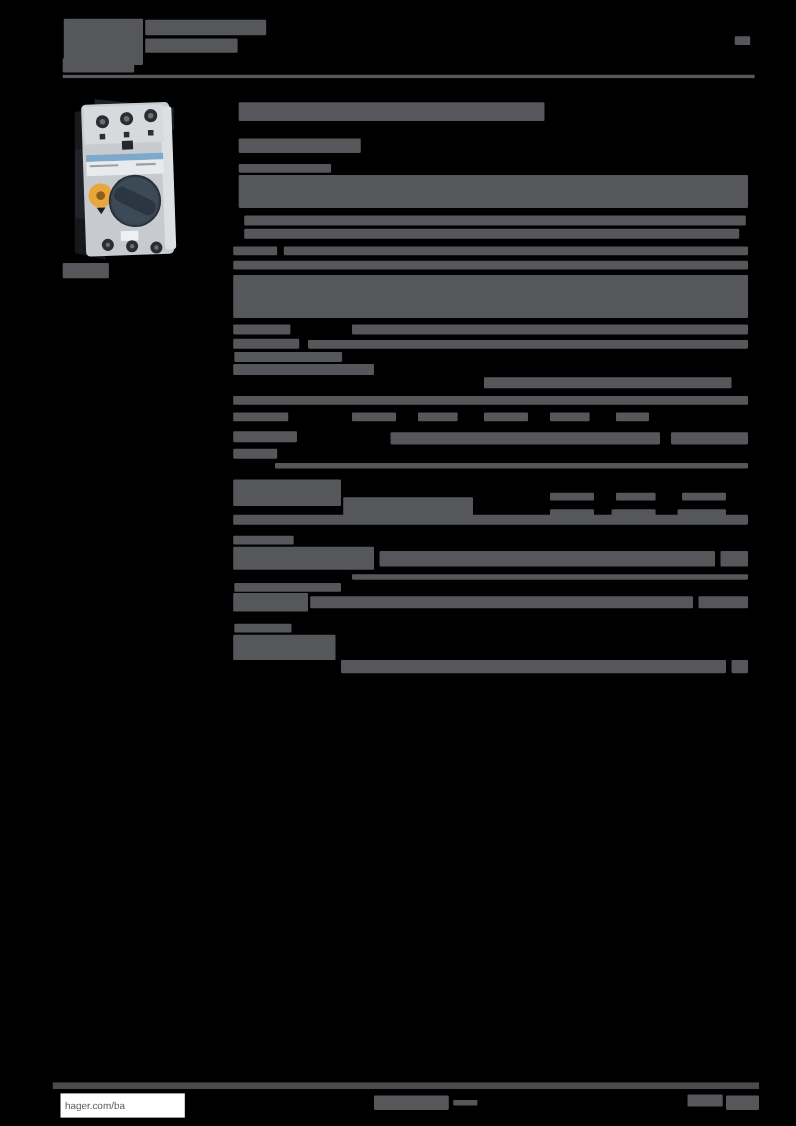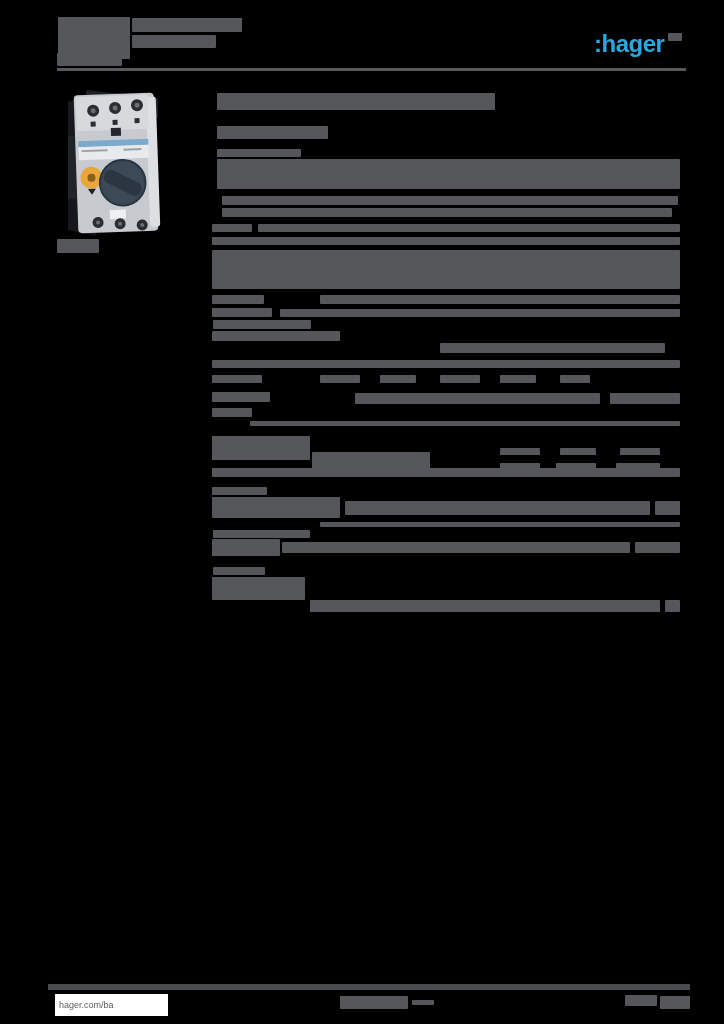--- a/index.html
+++ b/index.html
@@ -33,21 +33,20 @@
 <div class="page">
 
   <div class="layer">
       <div class="rx" style="left: 58px; top: 17px; width: 72px; height: 42px;"></div>
       <div class="rx" style="left: 132px; top: 18px; width: 110px; height: 14px;"></div>
       <div class="rx" style="left: 132px; top: 35px; width: 84px; height: 13px;"></div>
       <div class="rx" style="left: 57px; top: 53px; width: 65px; height: 13px;"></div>
       <div class="rx" style="left: 668px; top: 33px; width: 14px; height: 8px;"></div>
     </div>
   <div class="hdr-rule"></div>
-  <div class="logo">:hager</div>
 
   <div class="figure">
     <svg width="104" height="150" viewBox="0 0 104 150">
 
       <polygon points="6,14 30,8 30,44 6,48" fill="#17191d"></polygon>
       <polygon points="6,48 20,46 20,120 6,122" fill="#202327"></polygon>
       <polygon points="6,110 34,116 34,148 6,142" fill="#15171a"></polygon>
       <polygon points="24,2 96,10 96,30 24,22" fill="#1d2024"></polygon>
 
       <g transform="rotate(-2 52 75)">

